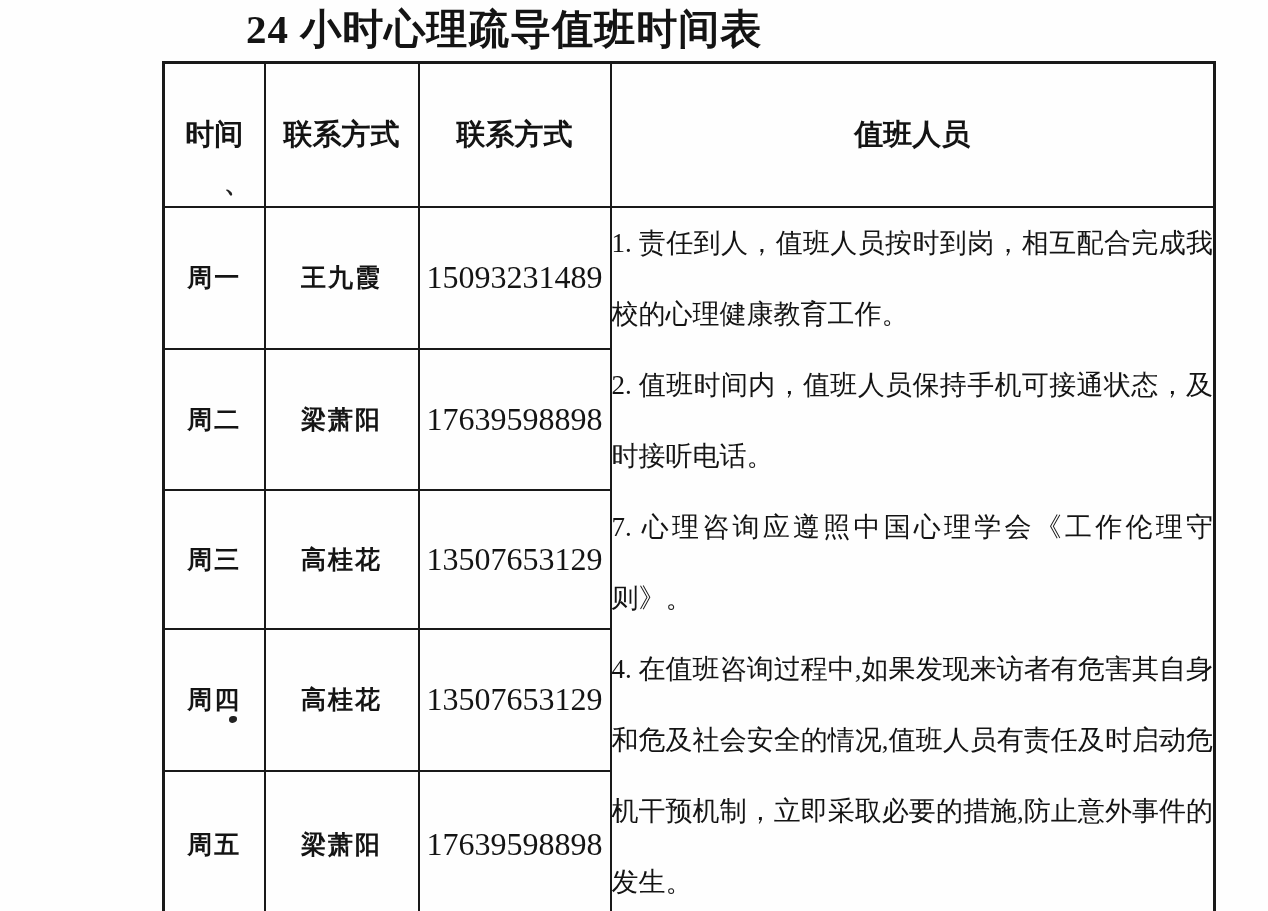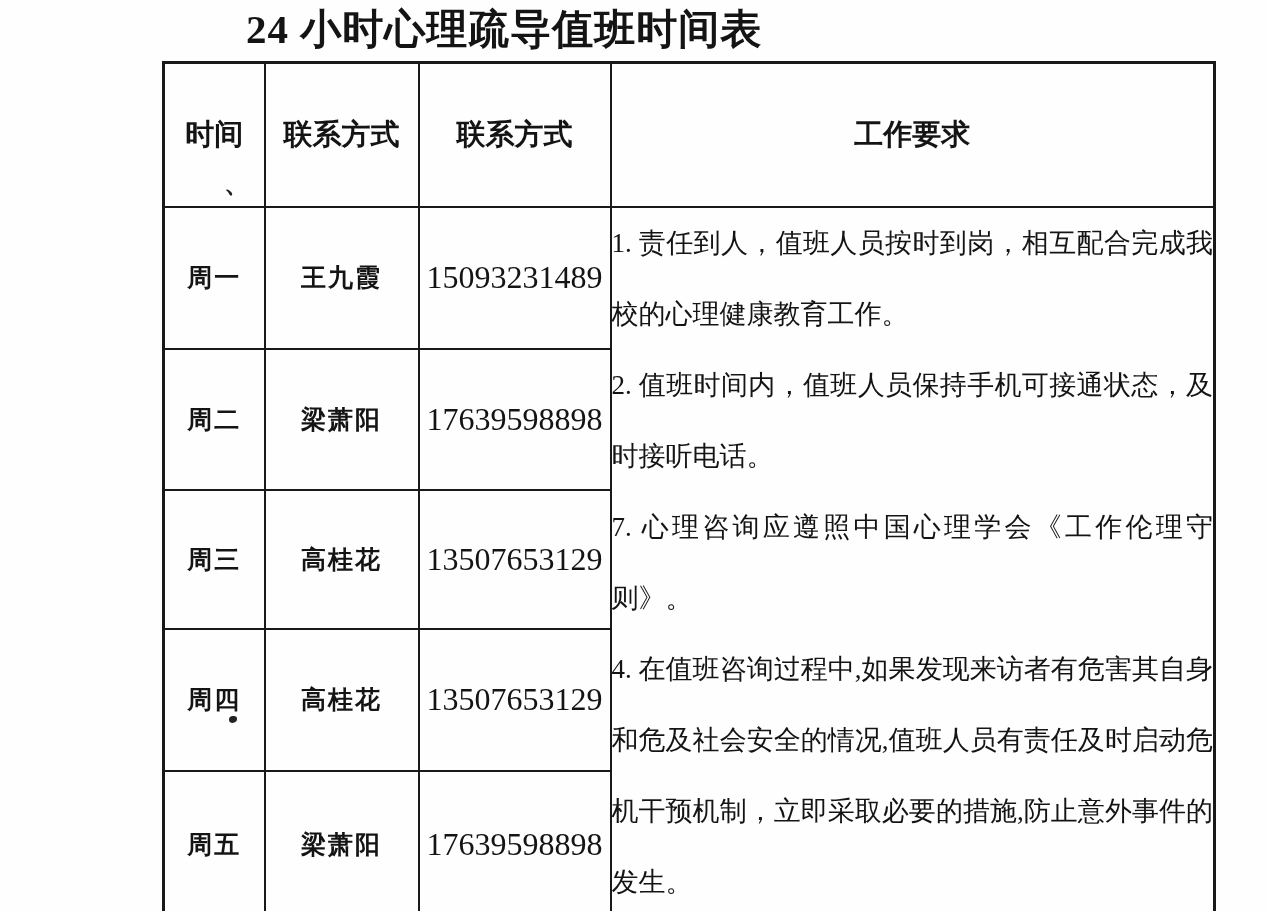--- a/index.html
+++ b/index.html
@@ -92,21 +92,21 @@
     <col style="width:101px">
     <col style="width:154px">
     <col style="width:192px">
     <col style="width:604px">
   </colgroup>
   <tbody>
       <tr style="height:144px">
     <th class="hcell">时间</th>
     <th class="hcell">联系方式</th>
     <th class="hcell">联系方式</th>
-    <th class="hcell">工作要求</th>
+    <th class="hcell">值班人员</th>
   </tr>
   <tr style="height:142px">
     <td class="c-day">周一</td>
     <td class="c-name">王九霞</td>
     <td class="c-phone">15093231489</td>
     <td class="c-req" rowspan="5">
       <p>1. 责任到人，值班人员按时到岗，相互配合完成我校的心理健康教育工作。</p>
       <p>2. 值班时间内，值班人员保持手机可接通状态，及时接听电话。</p>
       <p>7. 心理咨询应遵照中国心理学会《工作伦理守则》。</p>
       <p>4. 在值班咨询过程中,如果发现来访者有危害其自身和危及社会安全的情况,值班人员有责任及时启动危机干预机制，立即采取必要的措施,防止意外事件的发生。</p>

